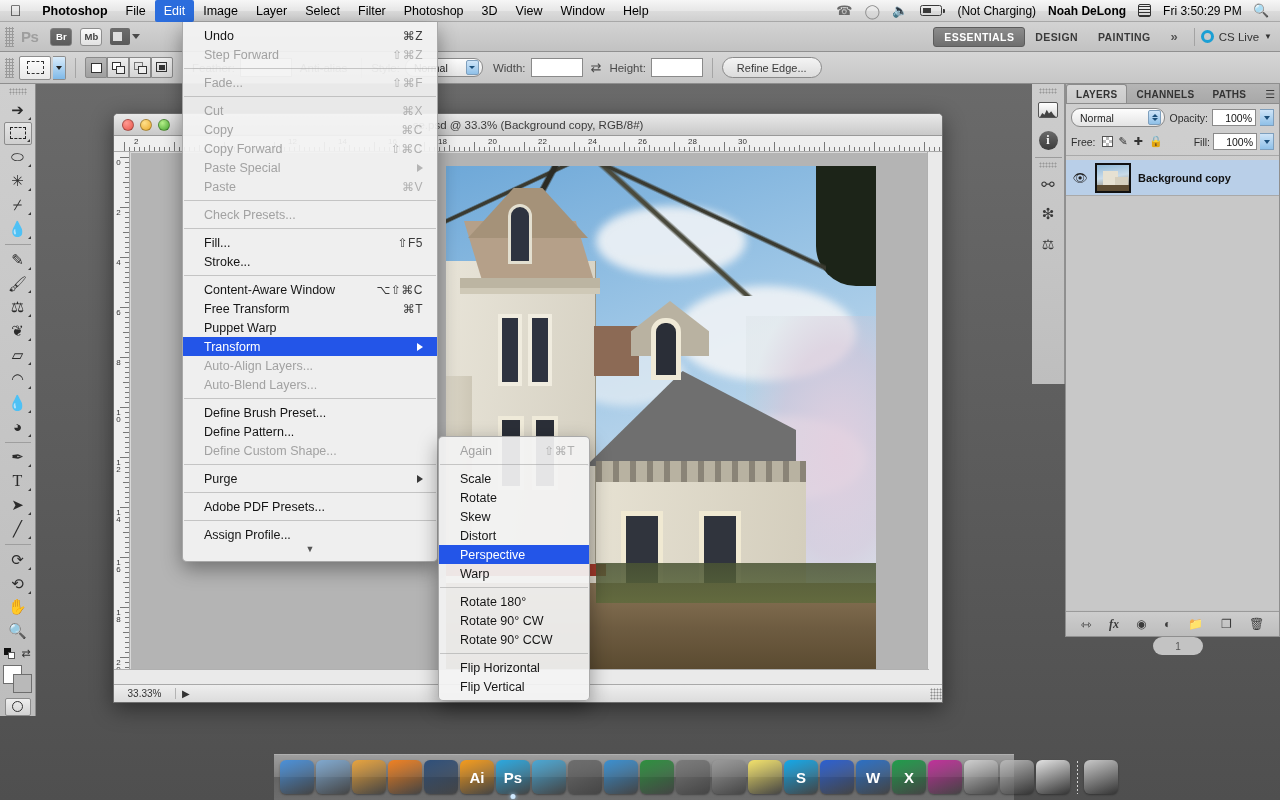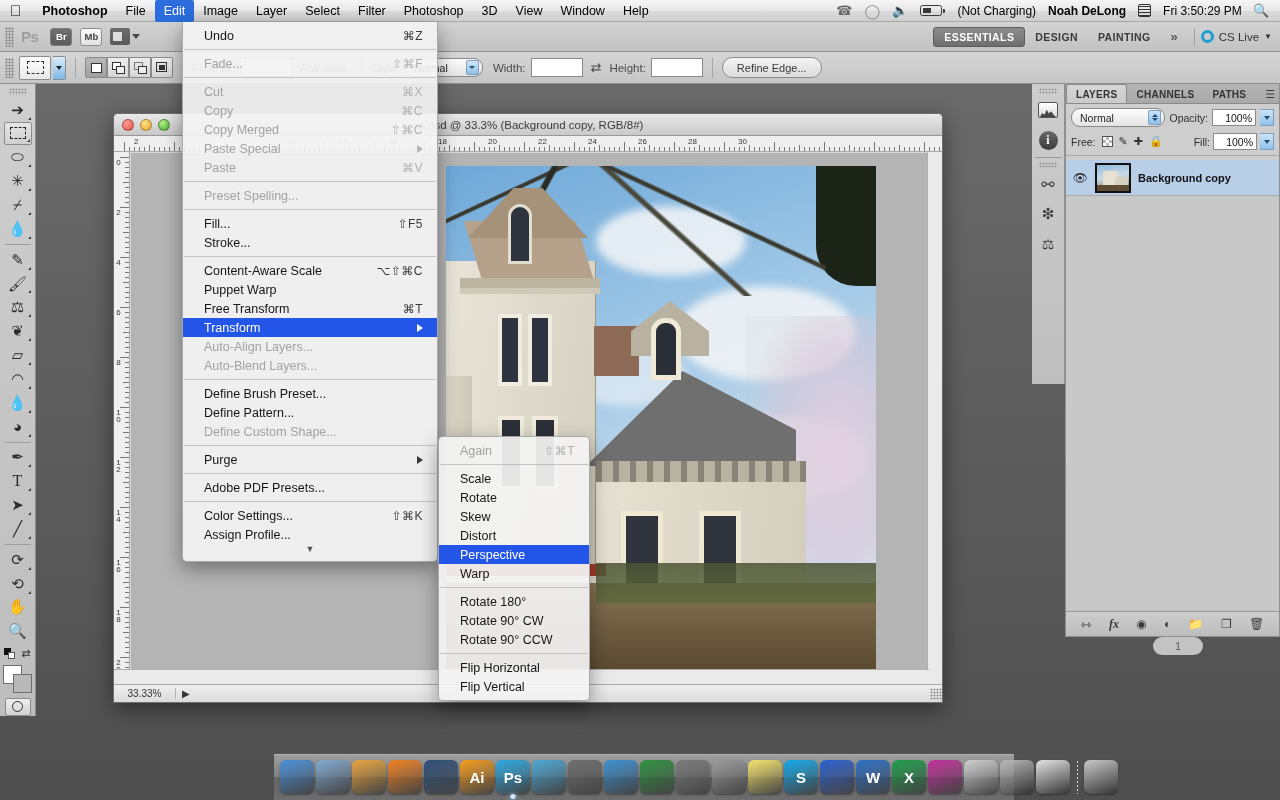--- a/index.html
+++ b/index.html
@@ -890,69 +890,73 @@
     </div>
 
     <div class="badge1">1</div>
   </div>
 
   <div class="menu" id="editmenu">
       <div class="mrow">
         <span class="mlabel">Undo</span>
         <span class="mkey">⌘Z</span>
       </div>
+      <div class="mrow dis">
+        <span class="mlabel">Step Forward</span>
+        <span class="mkey">⇧⌘Z</span>
+      </div>
       <div class="msep"></div>
       <div class="mrow dis">
         <span class="mlabel">Fade...</span>
         <span class="mkey">⇧⌘F</span>
       </div>
       <div class="msep"></div>
       <div class="mrow dis">
         <span class="mlabel">Cut</span>
         <span class="mkey">⌘X</span>
       </div>
       <div class="mrow dis">
         <span class="mlabel">Copy</span>
         <span class="mkey">⌘C</span>
       </div>
       <div class="mrow dis">
-        <span class="mlabel">Copy Merged</span>
+        <span class="mlabel">Copy Forward</span>
         <span class="mkey">⇧⌘C</span>
       </div>
       <div class="mrow dis">
         <span class="mlabel">Paste Special</span>
         <span class="arrow"></span>
       </div>
       <div class="mrow dis">
         <span class="mlabel">Paste</span>
         <span class="mkey">⌘V</span>
       </div>
       <div class="msep"></div>
       <div class="mrow dis">
-        <span class="mlabel">Preset Spelling...</span>
+        <span class="mlabel">Check Presets...</span>
       </div>
       <div class="msep"></div>
       <div class="mrow">
         <span class="mlabel">Fill...</span>
         <span class="mkey">⇧F5</span>
       </div>
       <div class="mrow">
         <span class="mlabel">Stroke...</span>
       </div>
       <div class="msep"></div>
       <div class="mrow">
-        <span class="mlabel">Content-Aware Scale</span>
+        <span class="mlabel">Content-Aware Window</span>
         <span class="mkey">⌥⇧⌘C</span>
-      </div>
-      <div class="mrow">
-        <span class="mlabel">Puppet Warp</span>
       </div>
       <div class="mrow">
         <span class="mlabel">Free Transform</span>
         <span class="mkey">⌘T</span>
+      </div>
+      <div class="mrow">
+        <span class="mlabel">Puppet Warp</span>
       </div>
       <div class="mrow hl">
         <span class="mlabel">Transform</span>
         <span class="arrow"></span>
       </div>
       <div class="mrow dis">
         <span class="mlabel">Auto-Align Layers...</span>
       </div>
       <div class="mrow dis">
         <span class="mlabel">Auto-Blend Layers...</span>
@@ -970,24 +974,20 @@
       <div class="msep"></div>
       <div class="mrow">
         <span class="mlabel">Purge</span>
         <span class="arrow"></span>
       </div>
       <div class="msep"></div>
       <div class="mrow">
         <span class="mlabel">Adobe PDF Presets...</span>
       </div>
       <div class="msep"></div>
-      <div class="mrow">
-        <span class="mlabel">Color Settings...</span>
-        <span class="mkey">⇧⌘K</span>
-      </div>
       <div class="mrow">
         <span class="mlabel">Assign Profile...</span>
       </div>
       <div class="mscroll">▼</div>
     </div>
 
   <div class="menu" id="transmenu">
       <div class="mrow dis">
         <span class="mlabel">Again</span>
         <span class="mkey">⇧⌘T</span>

